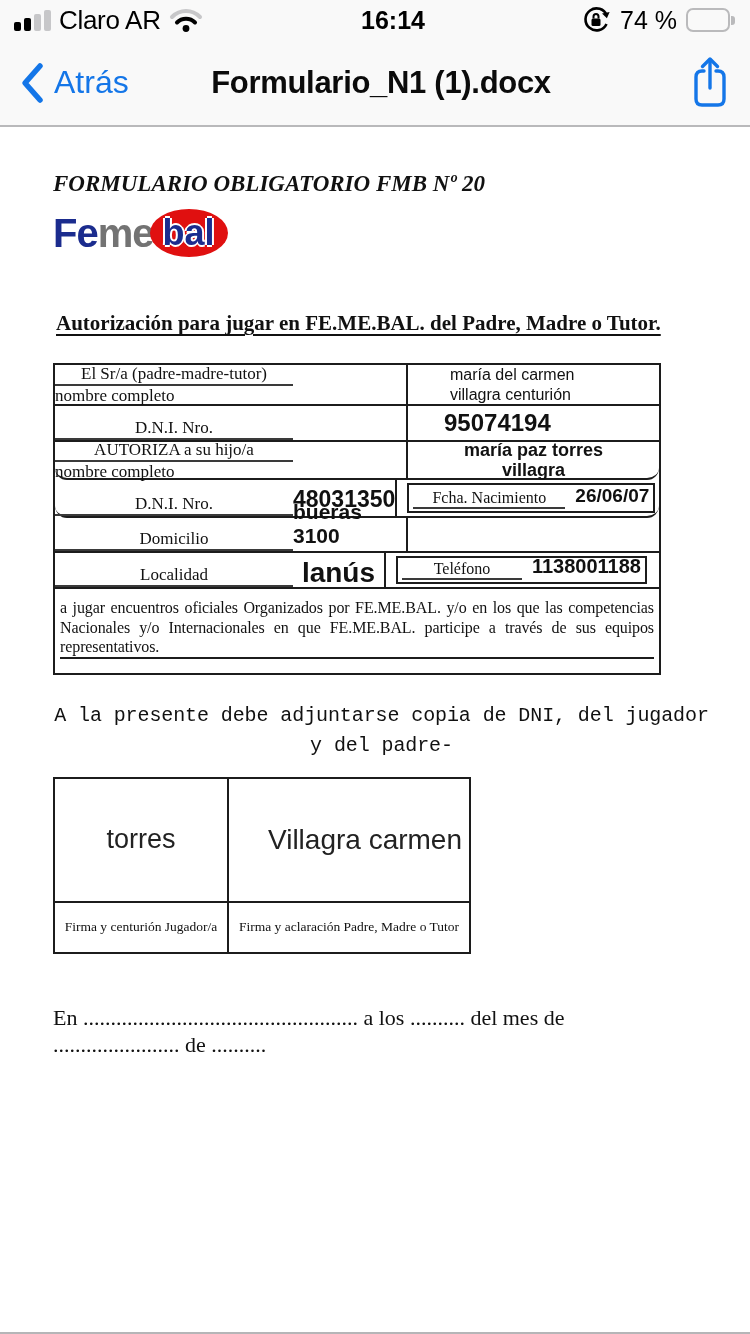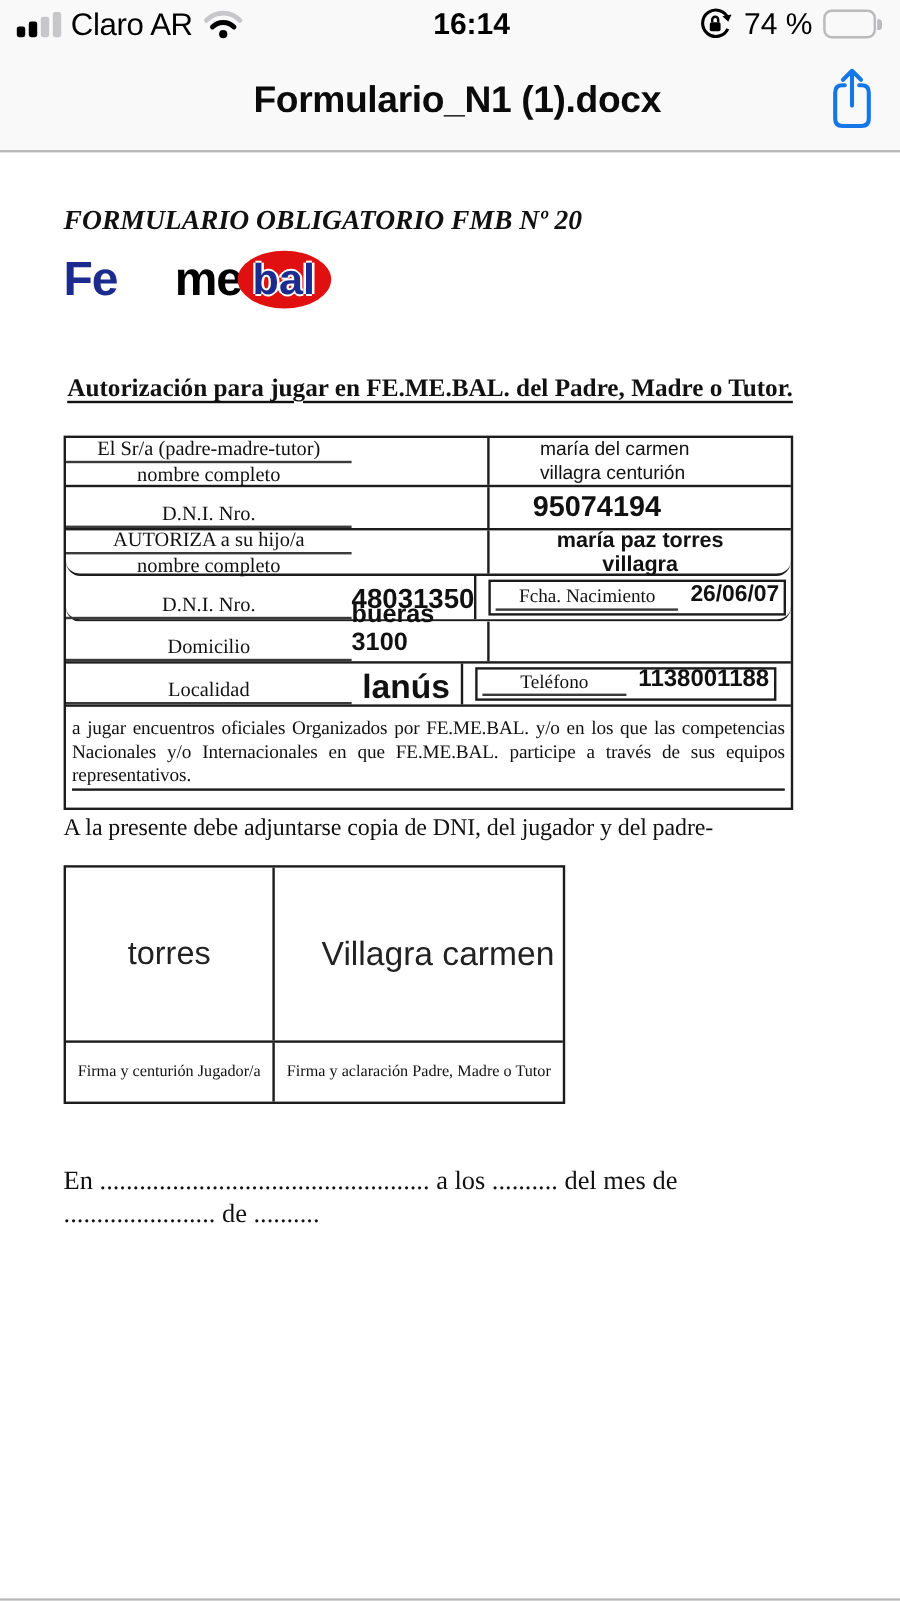--- a/index.html
+++ b/index.html
@@ -34,62 +34,62 @@
   .nav-title { position:absolute; left:12px; right:0; text-align:center;
                font-size:31px; font-weight:700; color:#0b0b0b; letter-spacing:-0.3px; }
   .share-btn { margin-left:auto; z-index:2; cursor:pointer; display:flex; }
 
   
   .doc { padding:0 40px 0 53px; }
   .doc-title { margin-top:44px; font-family:"Liberation Serif", serif;
                font-style:italic; font-weight:700; font-size:23px; white-space:nowrap; }
   .logo { margin-top:10px; height:52px; display:flex; align-items:center; }
   .logo-text { font-size:40px; font-weight:700; letter-spacing:-1px; }
-  .logo-fe { color:#1b2c8e; } .logo-me { color:#000000;margin-left:48px; }
+  .logo-fe { color:#1b2c8e; } .logo-me { color:#737373; }
   .logo-oval { display:inline-flex; align-items:center; justify-content:center;
                width:78px; height:48px; background:#e01010; border-radius:50%;
                margin-left:-4px; vertical-align:middle; }
   .logo-bal { color:#1b2c8e; font-size:36px; font-weight:700;
               text-shadow:-2px 0 #fff, 2px 0 #fff, 0 -2px #fff, 0 2px #fff; }
   .doc-heading { margin-top:52px; font-family:"Liberation Serif", serif; font-weight:700;
                  font-size:21px; white-space:nowrap; text-decoration:underline;
                  text-decoration-thickness:2px; text-underline-offset:4px; padding-left:3px; }
 
   
   .ftable { margin-top:27px; width:608px; border:2px solid #1c1c1c; }
   .frow { display:flex; border-bottom:2px solid #1c1c1c; }
   .c1 { width:353px; border-right:2px solid #1c1c1c; display:flex; }
   .c2 { flex:1; display:flex; }
   .h43{height:41px;} .h38{height:36px;} .h40{height:38px;border-radius:12px;} .h37{height:35px;}
   .lblwrap { width:238px; display:flex; flex-direction:column; justify-content:flex-end; }
   .lbl { font-family:"Liberation Serif", serif; font-size:17px; text-align:center;
          border-bottom:2px solid #3a3a3a; padding-bottom:1px; line-height:19px; }
-  .lbl-sub { font-family:"Liberation Serif", serif; font-size:17px; text-align:center;
+  .lbl-sub { font-family:"Liberation Serif", serif; font-size:17px; 
              line-height:18px; padding-top:1px; }
   .c1 .val { flex:1; display:flex; align-items:flex-end; justify-content:center;
              font-weight:700; padding-bottom:3px; }
   .vstack { display:flex; flex-direction:column; justify-content:center; width:100%; }
   .inbox { flex:1; margin:3px 12px 3px 10px; border:2px solid #1c1c1c;
            display:flex; align-items:flex-end; justify-content:center; gap:10px;
            padding:0 4px 2px 4px; }
   .inlbl { font-family:"Liberation Serif", serif; font-size:16px; text-align:center;
            border-bottom:2px solid #3a3a3a; line-height:18px; }
   .inval { font-weight:700; padding-bottom:2px; }
   .fpara { padding:9px 5px 0 5px; }
   .fpara-line { font-family:"Liberation Serif", serif; font-size:16px; line-height:19.5px;
                 letter-spacing:-0.1px; text-align:justify; text-align-last:justify; }
   .fpara-line.last { text-align-last:left; border-bottom:2px solid #1c1c1c; }
   .fpara-tail { height:14px; }
 
-  .note { font-family:Liberation Serif, serif; font-size:20px;
-          line-height:30px; letter-spacing:-0.1px; }
+  .note { margin-top:26px; font-family:Liberation Mono, monospace; font-size:20px;
+          line-height:30px; letter-spacing:-0.1px;text-align:center; }
 
   
   .sigtable { margin-top:16px; width:418px; border:2px solid #1c1c1c; }
-  .sigrow1 { display:flex; height:146px; border-bottom:2px solid #1c1c1c;gap:32px; }
+  .sigrow1 { display:flex; height:124px; border-bottom:2px solid #1c1c1c;gap:32px; }
   .sigrow2 { display:flex; height:49px; }
   .sig-c1 { width:174px; border-right:2px solid #1c1c1c; display:flex;
             align-items:center; justify-content:center; }
   .sig-c2 { flex:1; display:flex; align-items:center; justify-content:center; }
   .sig-name1 { font-size:27px; font-weight:500; color:#222; }
   .sig-name2 { font-size:28px; font-weight:500; color:#222; }
   .sig-lbl { font-family:"Liberation Serif", serif; font-size:13.5px; white-space:nowrap; }
 
   .footer { margin-top:50px; font-family:"Liberation Serif", serif; font-size:22px;
             line-height:27px; }
@@ -134,20 +134,28 @@
         <span class="batt-body">
           <span class="batt-fill" style="background:#f4c60f;"></span>
         </span>
         <span class="batt-nub"></span>
       </span>
     </div>
   </div>
 
   <div class="navbar">
     <div class="nav-title">Formulario_N1 (1).docx</div>
+    <div class="back-btn">
+      <span style="display:flex;">
+        <svg width="24" height="42" viewBox="0 0 24 42">
+          <path d="M20 4 L5 21 L20 38" fill="none" stroke="#1476e8" stroke-width="5.5" stroke-linecap="round" stroke-linejoin="round"></path>
+        </svg>
+      </span>
+      <span class="back-label" style="color:#1476e8;">Atrás</span>
+    </div>
     <div class="share-btn">
       <svg width="40" height="56" viewBox="0 0 40 56">
         <path d="M14 16 H12 q-6 0 -6 6 v22 q0 6 6 6 h16 q6 0 6 -6 v-22 q0 -6 -6 -6 h-2" fill="none" stroke="#1476e8" stroke-width="3.4" stroke-linecap="round"></path>
         <path d="M20 33 V5" fill="none" stroke="#1476e8" stroke-width="3.4" stroke-linecap="round"></path>
         <path d="M12.5 11.5 L20 4 L27.5 11.5" fill="none" stroke="#1476e8" stroke-width="3.4" stroke-linecap="round" stroke-linejoin="round"></path>
       </svg>
     </div>
   </div>
 
   <div class="doc">

